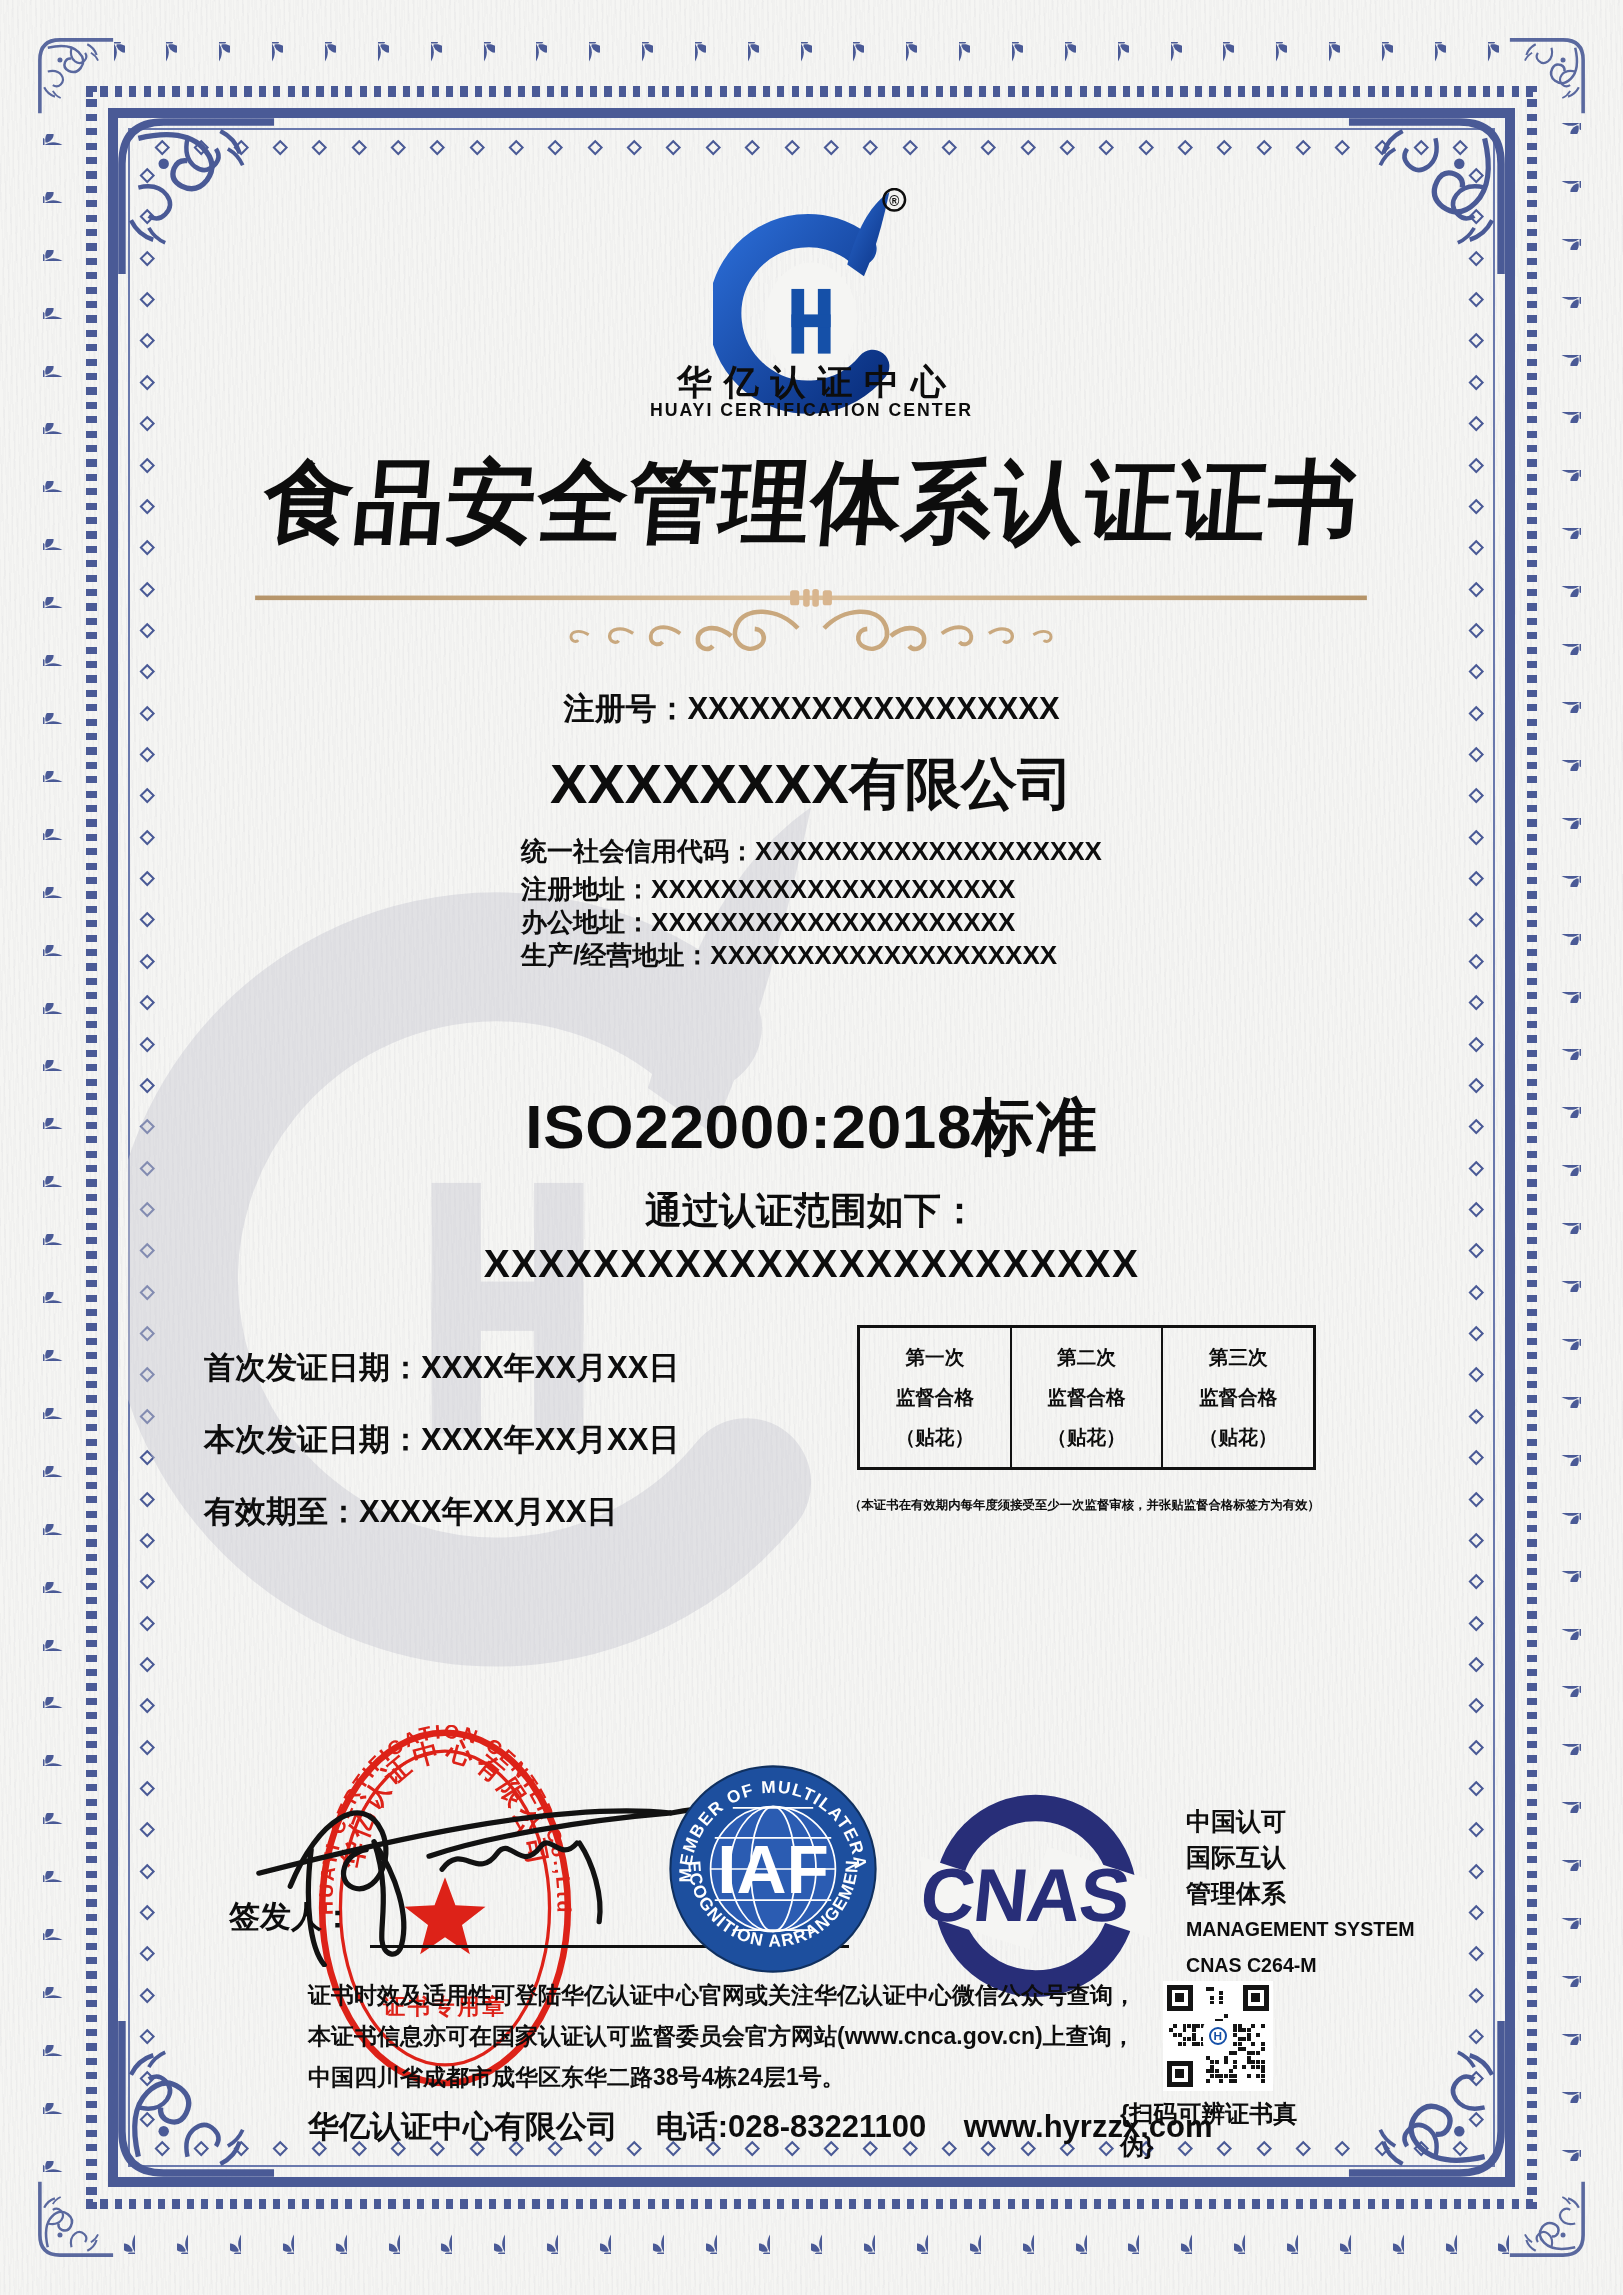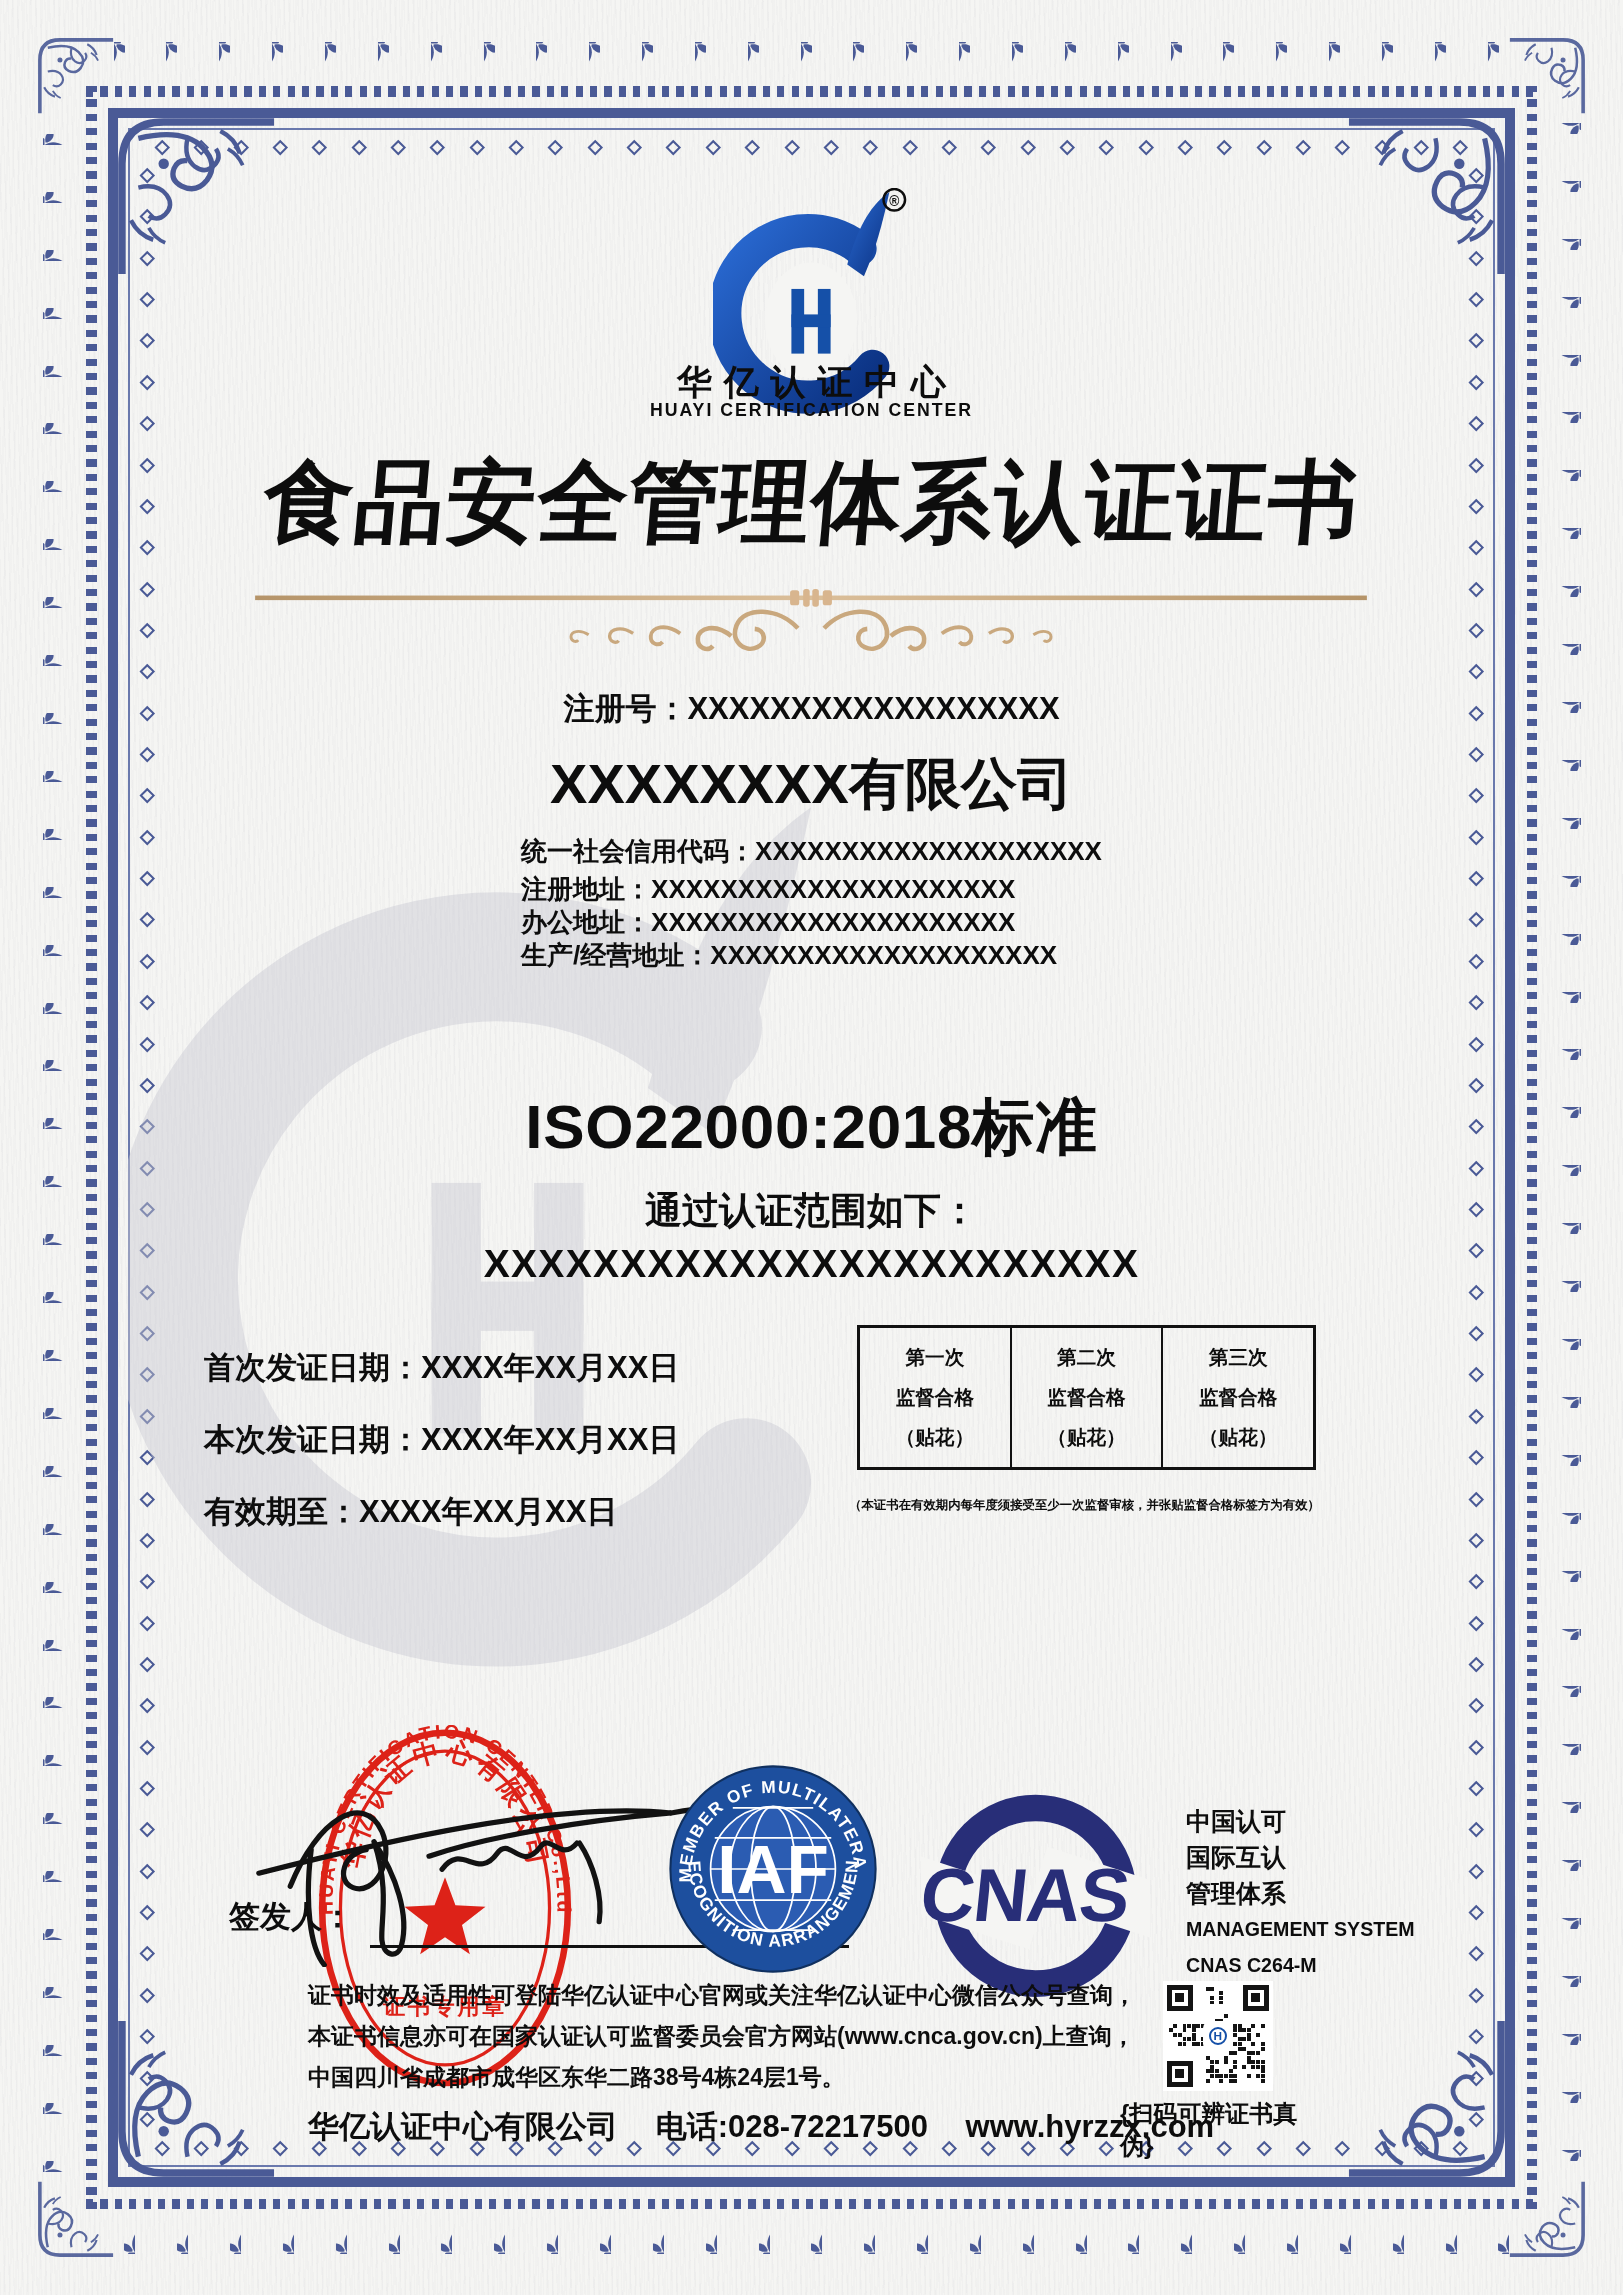--- a/index.html
+++ b/index.html
@@ -899,21 +899,21 @@
     <div class="enl">CNAS C264-M</div>
   </div>
 
   <div class="abs foot-par">
     <div>证书时效及适用性可登陆华亿认证中心官网或关注华亿认证中心微信公众号查询，</div>
     <div>本证书信息亦可在国家认证认可监督委员会官方网站(www.cnca.gov.cn)上查询，</div>
     <div>中国四川省成都市成华区东华二路38号4栋24层1号。</div>
   </div>
   <div class="abs foot-bold">
     <span>华亿认证中心有限公司</span>
-    <span>电话:028-72217500</span>
+    <span>电话:028-83221100</span>
     <span>www.hyrzzx.com</span>
   </div>
   <div class="abs qr">
     <div class="qr-inner" id="qrInner">
         <div class="qr-mod" style="left: 94px; top: 94px; width: 3.9px; height: 3.9px;"></div>
         <div class="qr-mod" style="left: 66px; top: 94px; width: 3.9px; height: 3.9px;"></div>
         <div class="qr-mod" style="left: 62px; top: 94px; width: 3.9px; height: 3.9px;"></div>
         <div class="qr-mod" style="left: 52px; top: 94px; width: 3.9px; height: 3.9px;"></div>
         <div class="qr-mod" style="left: 39px; top: 94px; width: 3.9px; height: 3.9px;"></div>
         <div class="qr-mod" style="left: 94px; top: 89px; width: 3.9px; height: 3.9px;"></div>

